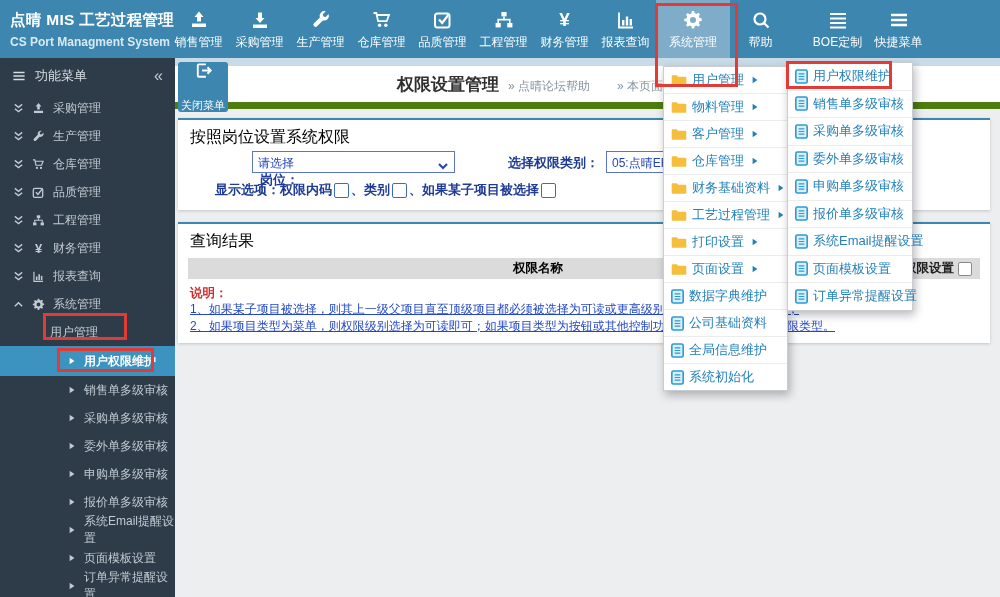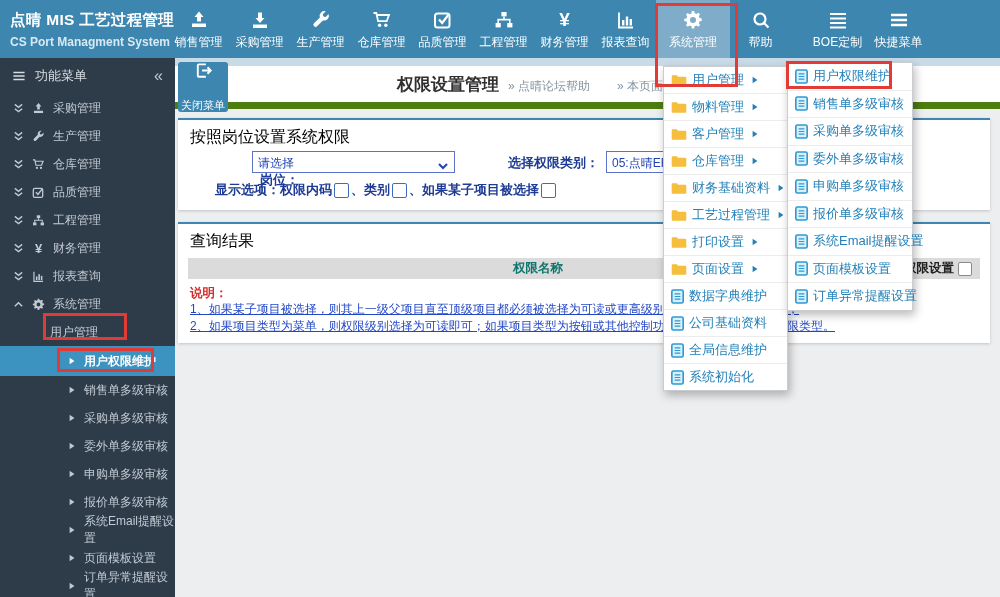--- a/index.html
+++ b/index.html
@@ -49,21 +49,21 @@
   .selectbox{display:inline-flex;align-items:flex-end;justify-content:space-between;box-sizing:border-box;height:22px;border:1px solid #5B74C9;background:#fff;color:#2243B5;font-size:12px;padding:0 5px;cursor:pointer;}
   .selectbox .ic svg{width:12px;height:12px;}
   #row1{position:absolute;left:0;top:31px;width:100%;height:22px;}
   #row1 .lab1{position:absolute;left:37px;top:20px;padding-left:45px;}
   #sel-post{position:absolute;left:74px;top:0;width:203px;}
   #row1 .lab2{position:absolute;left:330px;top:3px;}
   #sel-perm{position:absolute;left:428px;top:0;width:182px;}
   #row2{position:absolute;left:37px;top:61px;display:flex;align-items:center;}
   .cb{display:inline-block;width:13px;height:13px;border:1px solid #3D6EB5;border-radius:2px;background:#fff;margin:0 2px;vertical-align:-2px;cursor:pointer;}
   #headerrow{position:absolute;left:10px;top:34px;width:792px;height:21px;background:#DBDBDB;display:flex;align-items:center;}
-  #headerrow .c1{flex:1;text-align:center;font-size:12.5px;font-weight:bold;color:#0f766e;}
+  #headerrow .c1{flex:1;text-align:center;font-size:12.5px;font-weight:bold;color:#000000;}
   #headerrow .c2{width:92px;display:flex;align-items:center;justify-content:flex-end;gap:2px;padding-right:6px;font-size:12.5px;font-weight:bold;color:#222;box-sizing:border-box;}
   #headerrow .cb{width:12px;height:12px;border-color:#8A8A8A;}
   .note-title{position:absolute;left:12px;top:61px;font-size:12.5px;font-weight:bold;color:#D52B2B;}
   .note{position:absolute;font-size:12px;color:#2247C5;text-decoration:underline;white-space:nowrap;}
   #note1{left:12px;top:77px;}
   #note1t{left:609px;top:77px;}
   #note2{left:12px;top:94px;}
   #note2t{left:609px;top:94px;}
   
   .dropdown{position:absolute;background:#fff;border:1px solid #C9CDD1;box-shadow:2px 4px 9px rgba(0,0,0,.28);z-index:100;box-sizing:border-box;}

